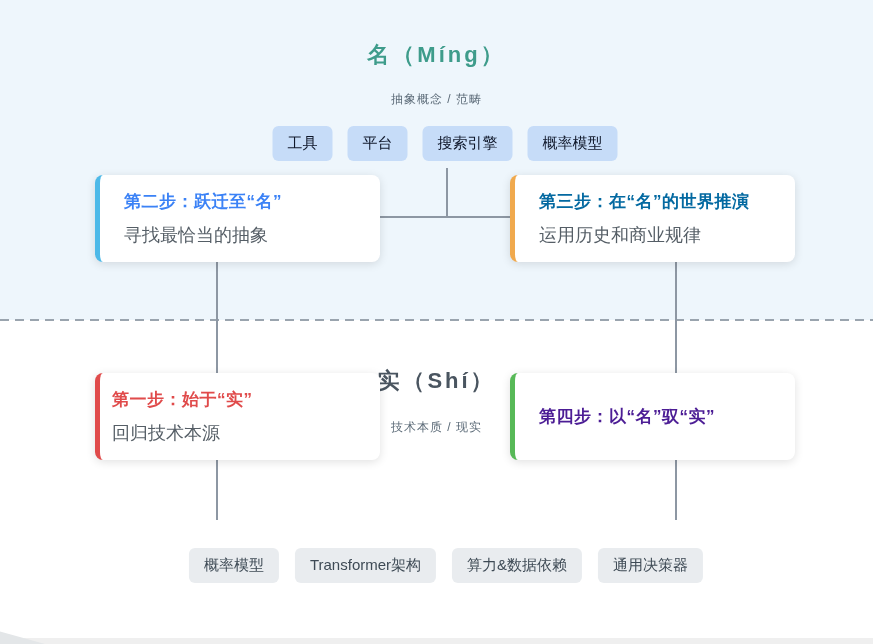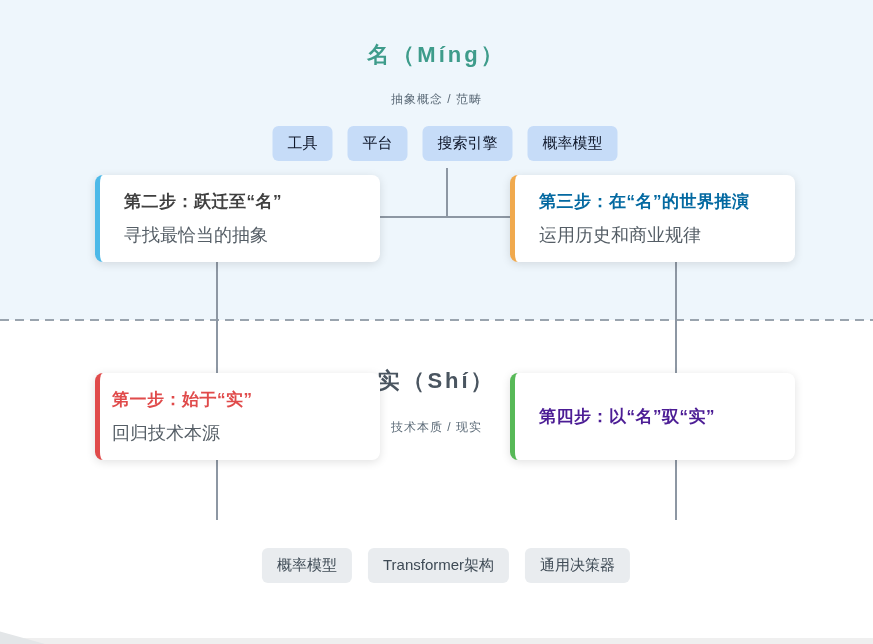--- a/index.html
+++ b/index.html
@@ -87,21 +87,21 @@
     display: flex;
     flex-direction: column;
     justify-content: center;
     gap: 10px;
     padding-left: 24px;
     z-index: 2;
   }
   .card .card-title { font-size: 17px; font-weight: bold; letter-spacing: 0.5px; }
   .card .card-desc  { font-size: 18px; color: #555e66; }
   .card-step2 { left: 95px;  top: 175px; border-left: 5px solid #4DB9E8; }
-  .card-step2 .card-title { color: #404040; }
+  .card-step2 .card-title { color: #3b82f6; }
   .card-step3 { left: 510px; top: 175px; border-left: 5px solid #F0A94D; }
   .card-step3 .card-title { color: #0369a1; }
   .card-step1 { left: 95px;  top: 373px; border-left: 5px solid #E04B4B; padding-left: 12px; }
   .card-step1 .card-title { color: #E04B4B; }
   .card-step4 { left: 510px; top: 373px; border-left: 5px solid #57B957; }
   .card-step4 .card-title { color: #4c1d95; }
 
   
   .bottom-bar {
     position: absolute;
@@ -160,19 +160,20 @@
     <div class="card-desc">回归技术本源</div>
   </div>
 
   <div class="card card-step4">
     <div class="card-title">第四步：以“名”驭“实”</div>
   </div>
 
   <div class="tag-row shi-tags">
     <div class="tag">概率模型</div>
     <div class="tag">Transformer架构</div>
+    <div class="tag">算力&amp;数据依赖</div>
     <div class="tag">通用决策器</div>
   </div>
 
   <div class="bottom-bar"></div>
   <div class="corner-fold"></div>
 
 </div>
 
 </body></html>

